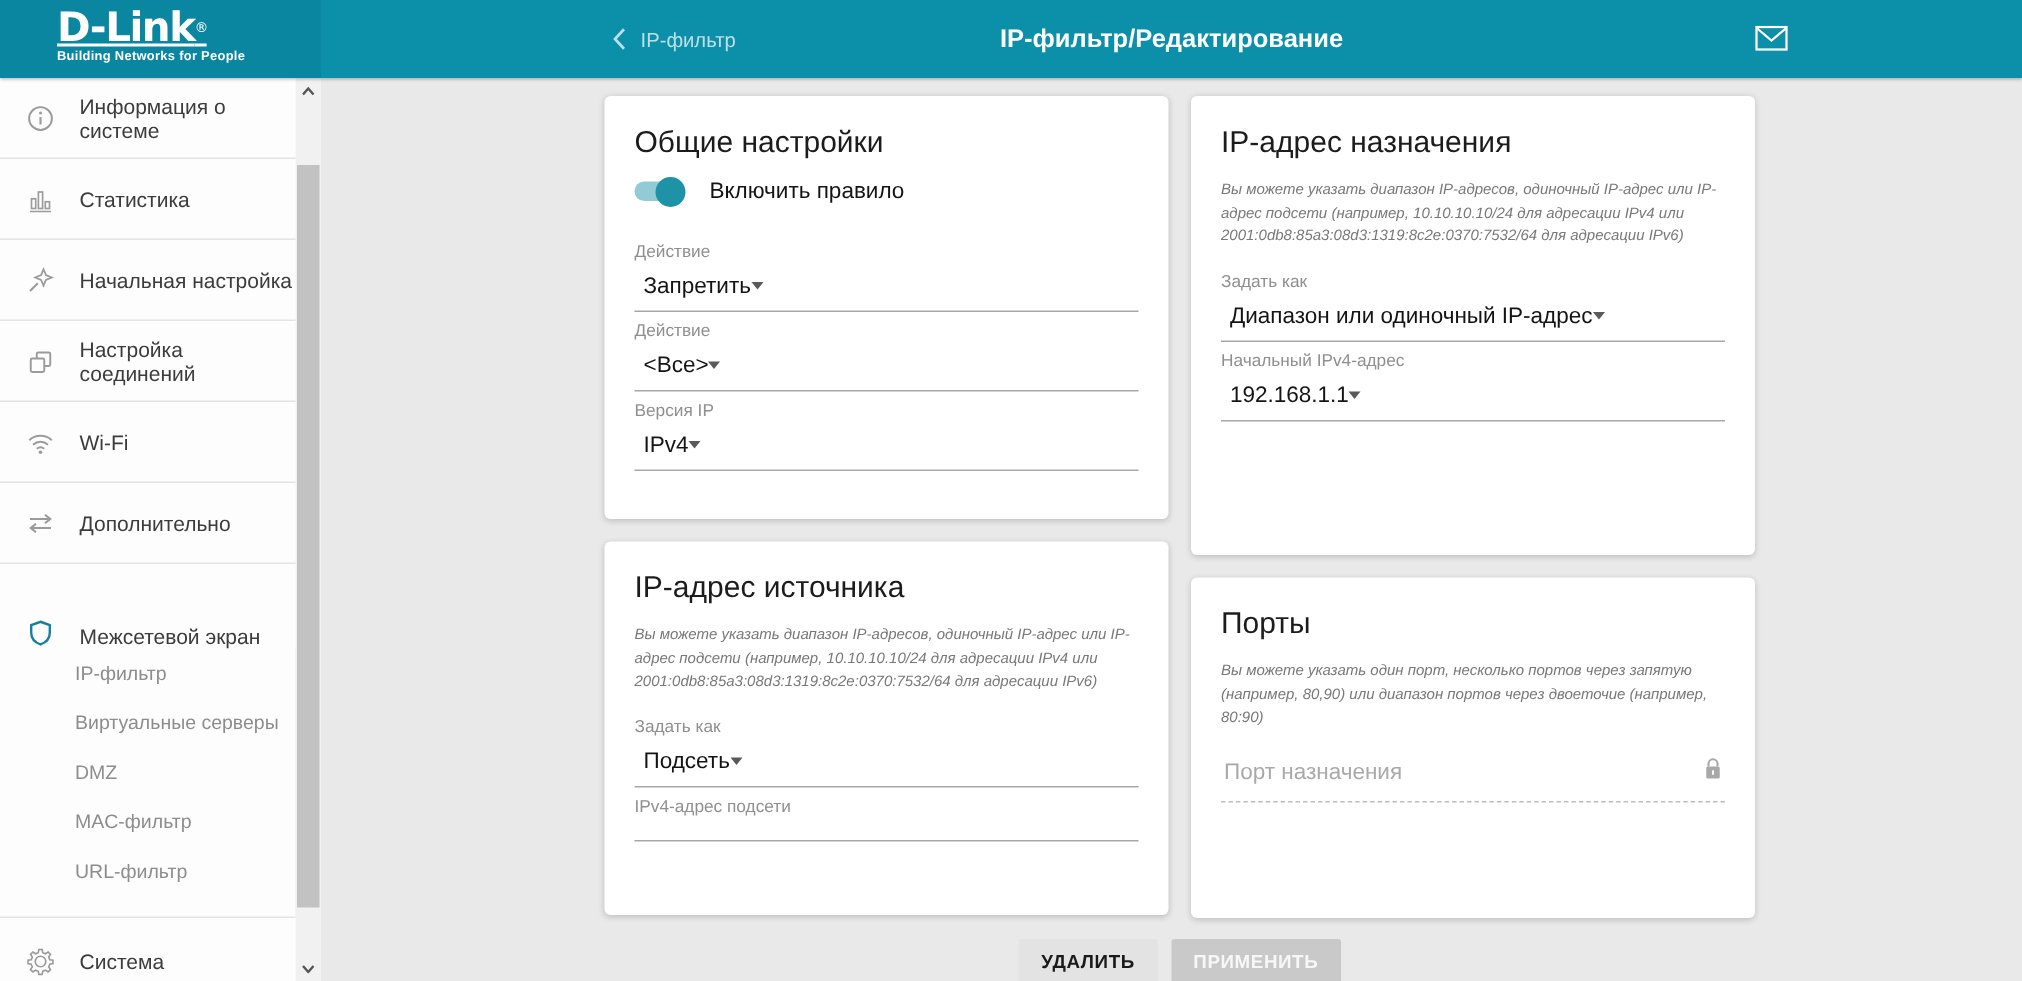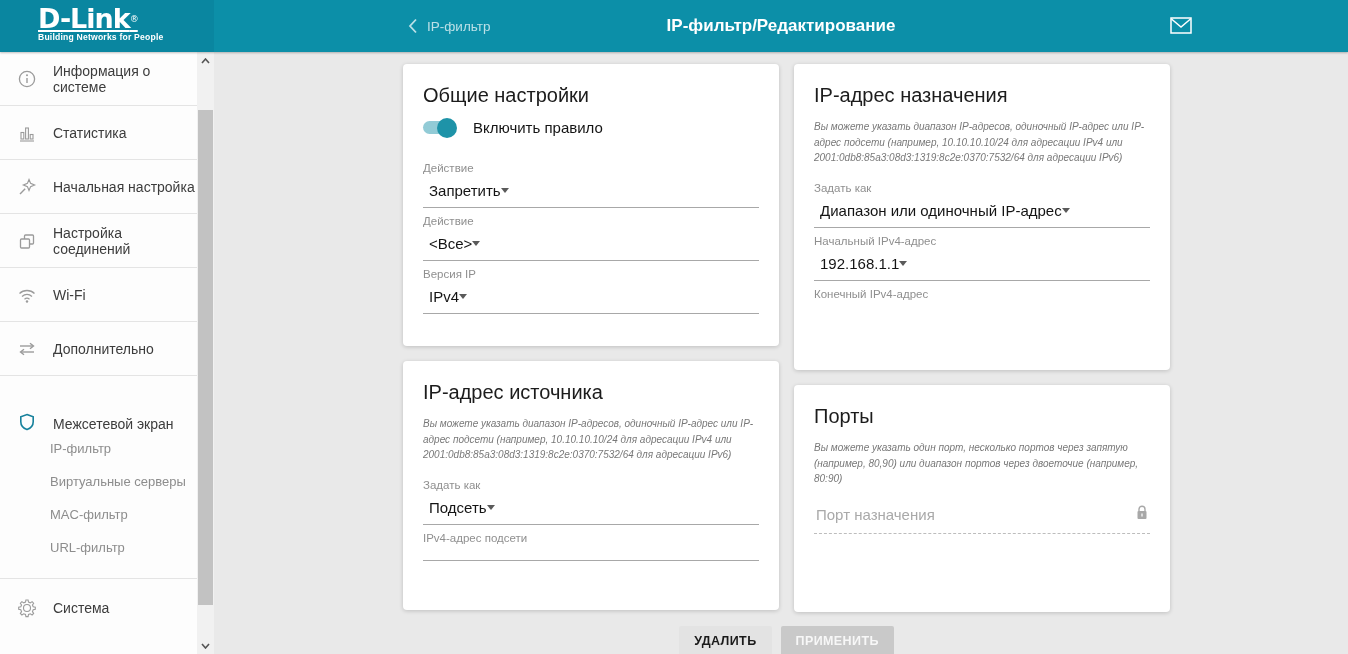--- a/index.html
+++ b/index.html
@@ -179,20 +179,21 @@
       <span class="nicon">
         <svg width="20" height="20" viewBox="0 0 20 20">
             <path d="M10 2.5 L16.2 4.8 V9.8 C16.2 13.8 13.4 16.4 10 17.6 C6.6 16.4 3.8 13.8 3.8 9.8 V4.8 Z" fill="none" stroke="#17819c" stroke-width="1.6"></path>
           </svg>
       </span>
       <span>Межсетевой экран</span>
     </div>
     <div class="subnav">
       <div class="sub-item">IP-фильтр</div>
       <div class="sub-item">Виртуальные серверы</div>
+      <div class="sub-item">DMZ</div>
       <div class="sub-item">MAC-фильтр</div>
       <div class="sub-item">URL-фильтр</div>
     </div>
   </div>
 
   <div class="nav-item nav-item-last">
     <span class="nicon">
       <svg width="20" height="20" viewBox="0 0 20 20">
           <path d="M10 6.5 A3.5 3.5 0 1 0 10 13.5 A3.5 3.5 0 1 0 10 6.5 Z M8.9 2 h2.2 l.4 2.1 1.8.75 1.8-1.2 1.55 1.55 -1.2 1.8 .75 1.8 2.1.4 v2.2 l-2.1.4 -.75 1.8 1.2 1.8 -1.55 1.55 -1.8-1.2 -1.8.75 -.4 2.1 h-2.2 l-.4-2.1 -1.8-.75 -1.8 1.2 -1.55-1.55 1.2-1.8 -.75-1.8 -2.1-.4 v-2.2 l2.1-.4 .75-1.8 -1.2-1.8 1.55-1.55 1.8 1.2 1.8-.75 Z" fill="none" stroke="#9b9b9b" stroke-width="1.1"></path>
         </svg>
@@ -280,24 +281,20 @@
             <span class="field-value">Диапазон или одиночный IP-адрес</span>
             <span class="caret"></span>
           </div>
         </div>
         <div class="field">
           <div class="field-label">Начальный IPv4-адрес</div>
           <div class="field-control">
             <span class="field-value">192.168.1.1</span>
             <span class="caret"></span>
           </div>
-        </div>
-        <div class="field">
-          <div class="field-label">Конечный IPv4-адрес</div>
-
         </div>
       </div>
 
       <div class="card" style="height:227px;">
         <div class="card-title">Порты</div>
         <div class="card-desc">Вы можете указать один порт, несколько портов через запятую (например, 80,90) или диапазон портов через двоеточие (например, 80:90)</div>
         <div class="port-row">
           <input class="port-input" type="text" placeholder="Порт назначения" style="">
           <span>
             <svg width="12" height="15" viewBox="0 0 12 15">

